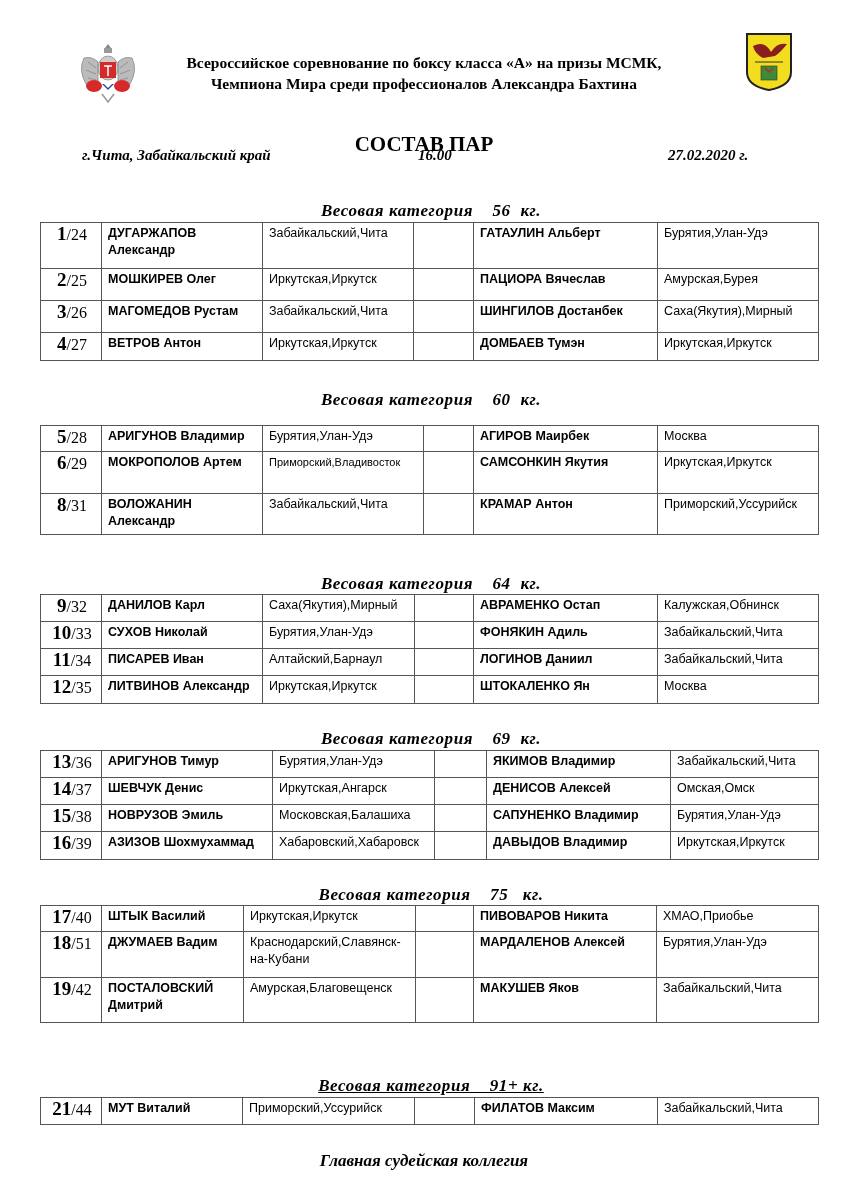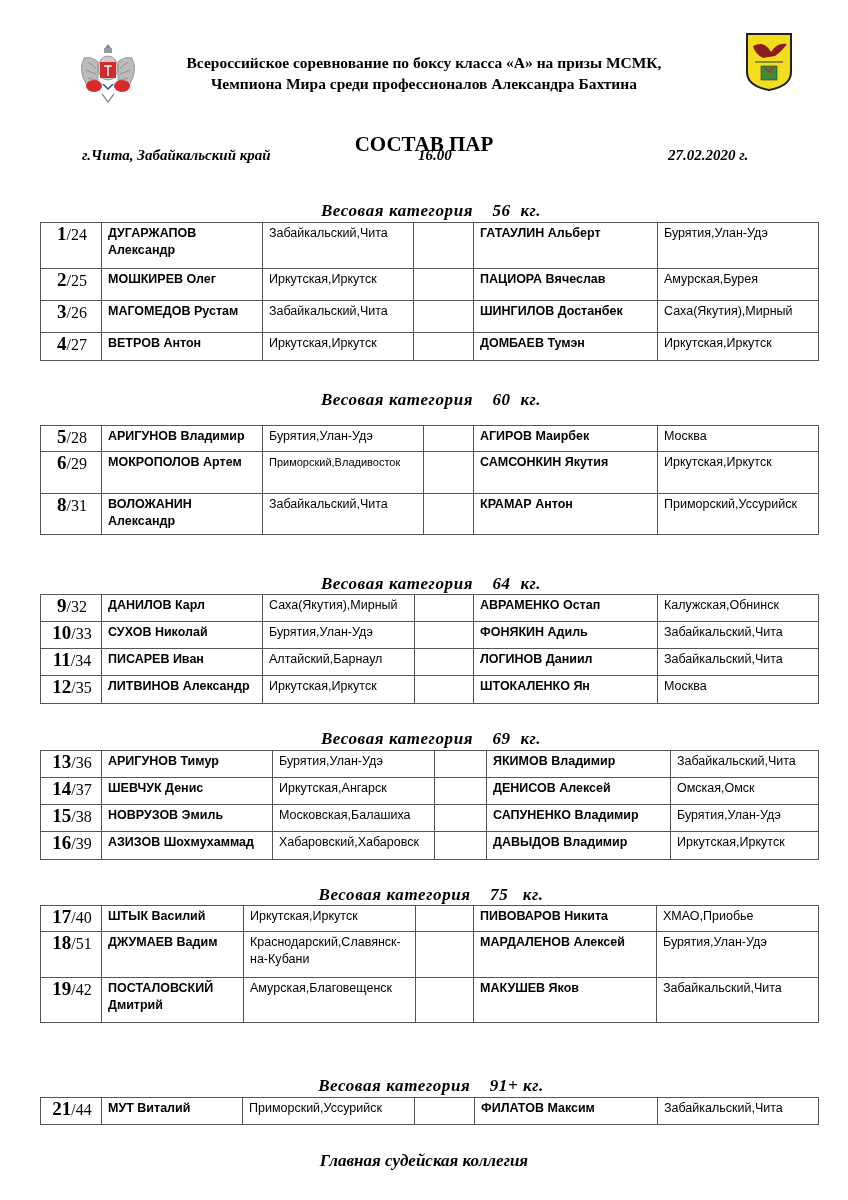--- a/index.html
+++ b/index.html
@@ -304,21 +304,21 @@
     <td class="num"><span class="bout">19</span><span class="second">/42</span></td>
     <td class="name">ПОСТАЛОВСКИЙ Дмитрий</td>
     <td class="region">Амурская,Благовещенск</td>
     <td class="blank"></td>
     <td class="name">МАКУШЕВ Яков</td>
     <td class="region">Забайкальский,Чита</td>
   </tr>
 </tbody>
   </table>
 
-<div class="category-title" style="top:1076px;">Весовая категория    91+ кг.</div>
+<div class="category-title" style="top:1076px;text-decoration:underline;">Весовая категория    91+ кг.</div>
 <table class="pairs" style="top:1097px;">
   <colgroup>
       <col style="width:61px">
       <col style="width:141px">
       <col style="width:172px">
       <col style="width:60px">
       <col style="width:183px">
       <col style="width:161px">
     </colgroup>
   <tbody>

